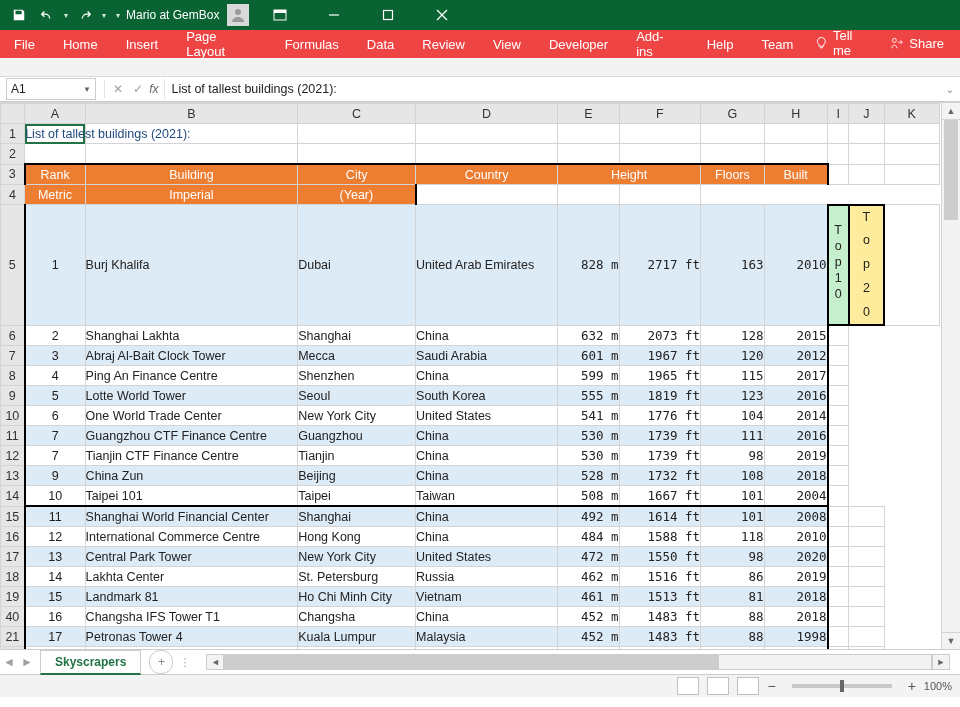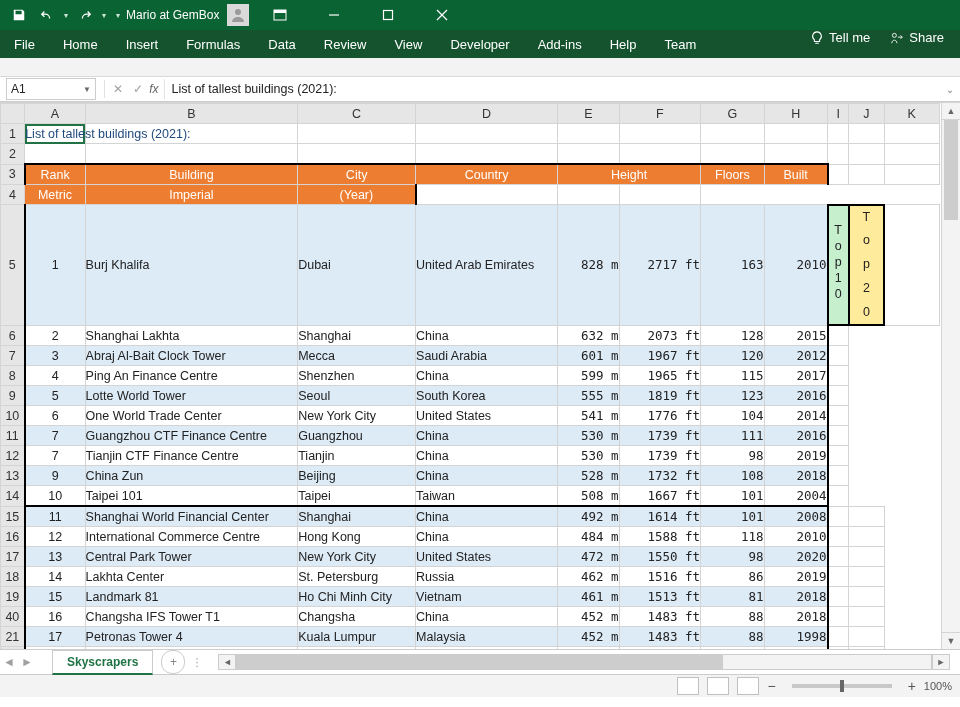--- a/index.html
+++ b/index.html
@@ -3,21 +3,21 @@
 <meta charset="utf-8">
 <style>
 html,body{margin:0;padding:0;font-family:"Segoe UI",Arial,sans-serif;font-size:12px;background:#fff;user-select:none;color:#222}
 .titlebar{height:30px;background:#0a6332;color:#fff;display:flex;align-items:center;font-size:12px}
 .titlebar .qat{display:flex;align-items:center;padding-left:6px;gap:2px}
 .titlebar .qat .btn{width:26px;height:24px;display:flex;align-items:center;justify-content:center;cursor:pointer}
 .titlebar .title-center{flex:1;text-align:center}
 .titlebar .acct{display:flex;align-items:center;gap:8px;padding-right:4px}
 .titlebar .winbtn{width:46px;height:30px;display:flex;align-items:center;justify-content:center;cursor:pointer}
 .titlebar .avatar{width:22px;height:22px;background:#d9d9d9;display:flex;align-items:center;justify-content:center}
-.ribbon-bar{height:28px;background:#14532d;display:flex;align-items:flex-start;color:#fff;font-size:13px}
+.ribbon-bar{height:28px;background:#ef4444;display:flex;align-items:flex-end;color:#fff;font-size:13px}
 .ribbon-bar .tab{padding:0 14px;height:100%;display:flex;align-items:center;cursor:pointer}
 .ribbon-bar .spacer{flex:1}
 .ribbon-bar .right{display:flex;align-items:center;gap:4px;padding-right:8px}
 .ribbon-bar .right .item{display:flex;align-items:center;gap:5px;padding:0 8px;height:100%;cursor:pointer}
 .formulabar{height:24px;border-bottom:1px solid #ccc;display:flex;align-items:center;background:#fff;font-size:12px}
 .namebox{width:80px;height:20px;border:1px solid #ccc;margin:0 4px 0 6px;display:flex;align-items:center;padding:0 4px;justify-content:space-between;background:#fff}
 .namebox .dd{font-size:8px;color:#666}
 .divv{width:1px;height:18px;background:#e1e1e1;margin:0 4px}
 .fxicons{display:flex;align-items:center;gap:10px;color:#a0a0a0;padding:0 4px}
 .fxlabel{font-style:italic;color:#666;padding:0 6px 0 2px}
@@ -42,21 +42,21 @@
 td.rank{text-align:center}
 td.txt{padding-left:3px}
 td.num{text-align:right;font-family:Consolas,monospace;font-size:12px;padding-right:4px}
 .top10{background:#c6efce;text-align:center;font-weight:700;font-size:10.5px;color:#222;vertical-align:middle}
 .top20{background:#ffeb9c;text-align:center;font-weight:700;font-size:13px;color:#222;vertical-align:middle}
 .vtext{display:inline-block;writing-mode:vertical-rl;text-orientation:upright;letter-spacing:2px}
 .vtext20 span{display:block;line-height:1.9}
 .active-cell{outline:2px solid #217346;outline-offset:-2px;background:#fff}
 .tabstrip{height:24px;background:#fff;border-top:1px solid #ccc;display:flex;align-items:center;font-size:12px}
 .tabstrip .navbtn{width:18px;text-align:center;color:#a0a0a0;cursor:pointer}
-.tabstrip .wstab{height:22px;padding:0 14px;display:flex;align-items:center;border:1px solid #ccc;border-bottom:2px solid #217346;background:#fff;color:#217346;font-weight:700;margin-left:16px}
+.tabstrip .wstab{height:22px;padding:0 14px;display:flex;align-items:center;border:1px solid #ccc;border-bottom:2px solid #217346;background:#fff;color:#217346;font-weight:700;margin-left:4px}
 .tabstrip .addtab{width:22px;height:22px;border:1px solid #ccc;border-radius:11px;display:flex;align-items:center;justify-content:center;color:#888;margin-left:8px;cursor:pointer}
 .tabstrip .hsb{flex:1;display:flex;align-items:center;margin:0 10px}
 .tabstrip .hsb .track{flex:1;height:14px;border:1px solid #ccc;position:relative;background:#f3f3f3}
 .tabstrip .hsb .thumb{position:absolute;left:0;top:0;bottom:0;width:70%;background:#cdcdcd}
 .tabstrip .vs-dots{color:#999;padding:0 6px;font-size:11px}
 .tabstrip .sb-arrow{width:16px;height:14px;border:1px solid #ccc;display:flex;align-items:center;justify-content:center;font-size:9px;color:#666;background:#f3f3f3}
 .statusbar{height:22px;background:#f3f3f3;border-top:1px solid #ccc;display:flex;align-items:center;justify-content:flex-end;padding:0 8px;font-size:11px;color:#555;gap:8px}
 .statusbar .viewbtn{width:20px;height:16px;border:1px solid #c0c0c0;background:#fff;cursor:pointer}
 .statusbar .slider{width:100px;height:4px;background:#c8c8c8;position:relative;margin:0 8px}
 .statusbar .slider .knob{position:absolute;left:48px;top:-4px;width:4px;height:12px;background:#666}
@@ -121,20 +121,21 @@
           <line x1="11" y1="1" x2="1" y2="11" stroke="#fff" stroke-width="1.3"></line>
         </svg>
     </div>
   </div>
 </div>
 
 <div class="ribbon-bar">
   <div class="tab">File</div>
   <div class="tab">Home</div>
   <div class="tab">Insert</div>
+  <div class="tab">Page Layout</div>
   <div class="tab">Formulas</div>
   <div class="tab">Data</div>
   <div class="tab">Review</div>
   <div class="tab">View</div>
   <div class="tab">Developer</div>
   <div class="tab">Add-ins</div>
   <div class="tab">Help</div>
   <div class="tab">Team</div>
   <div class="spacer"></div>
   <div class="right">

